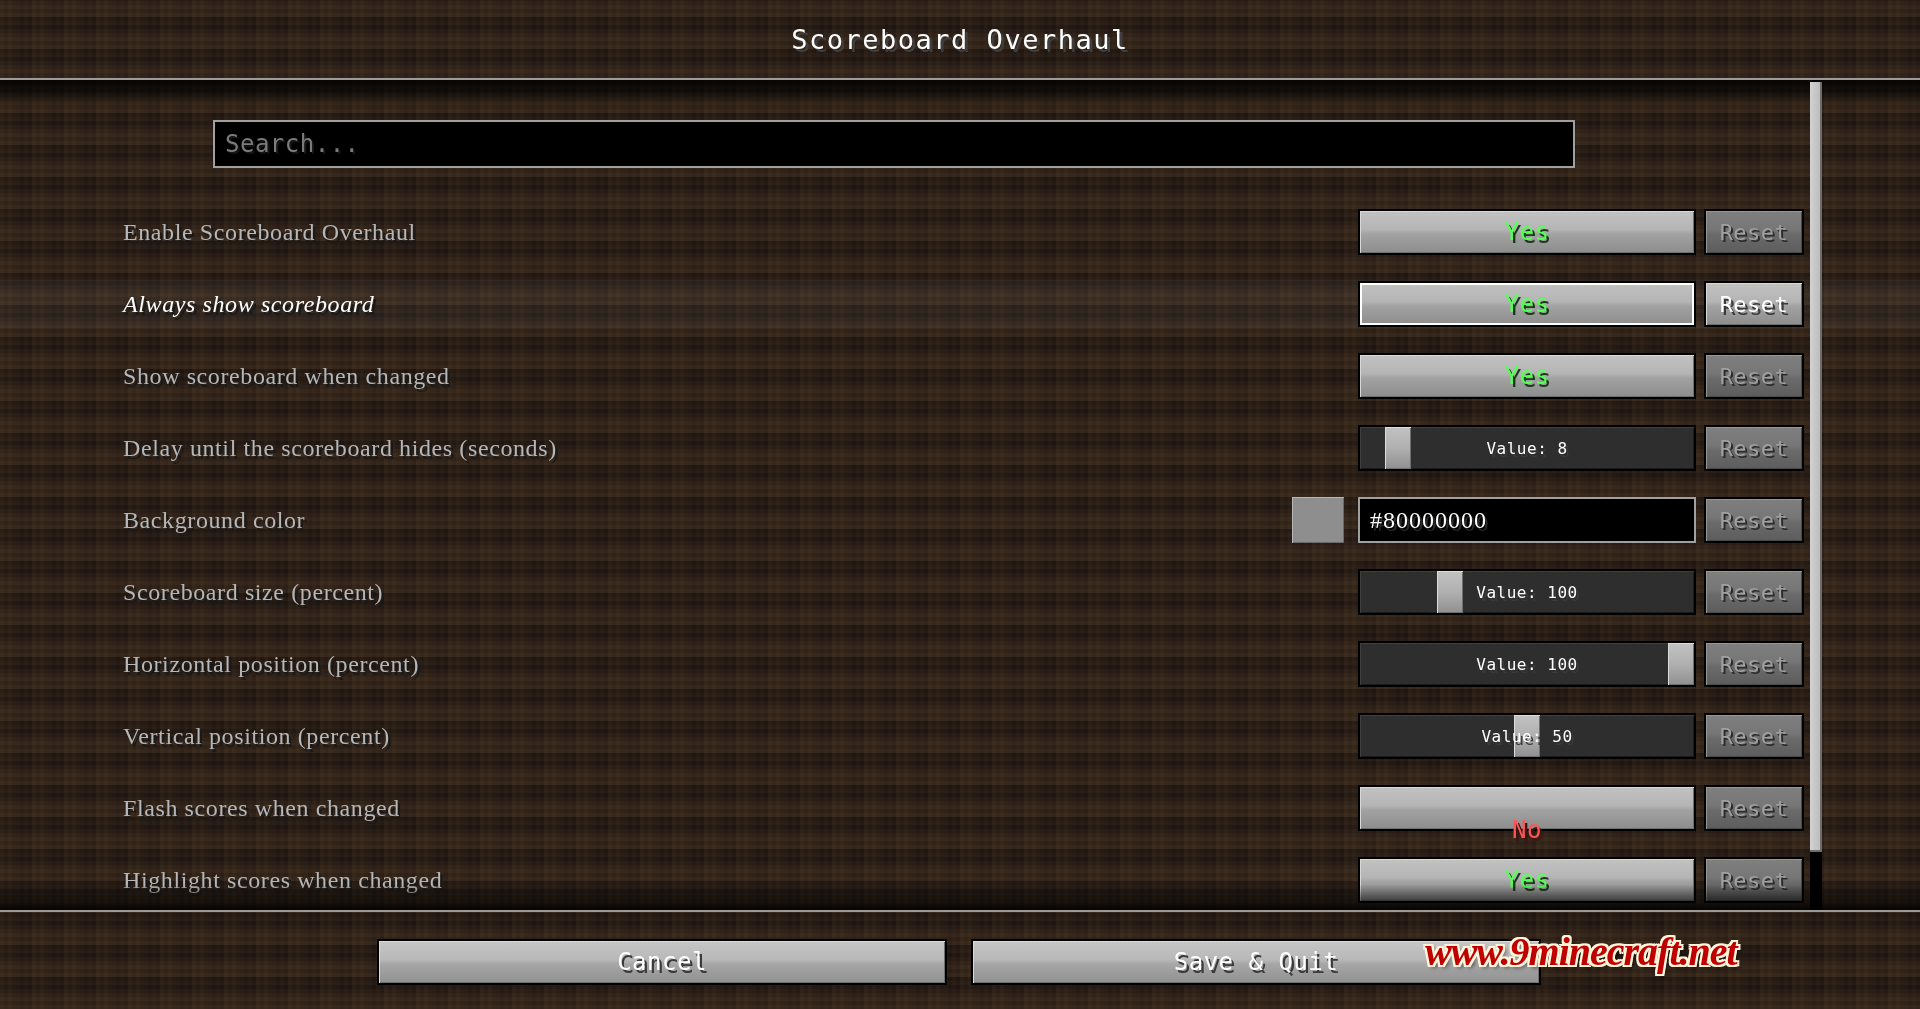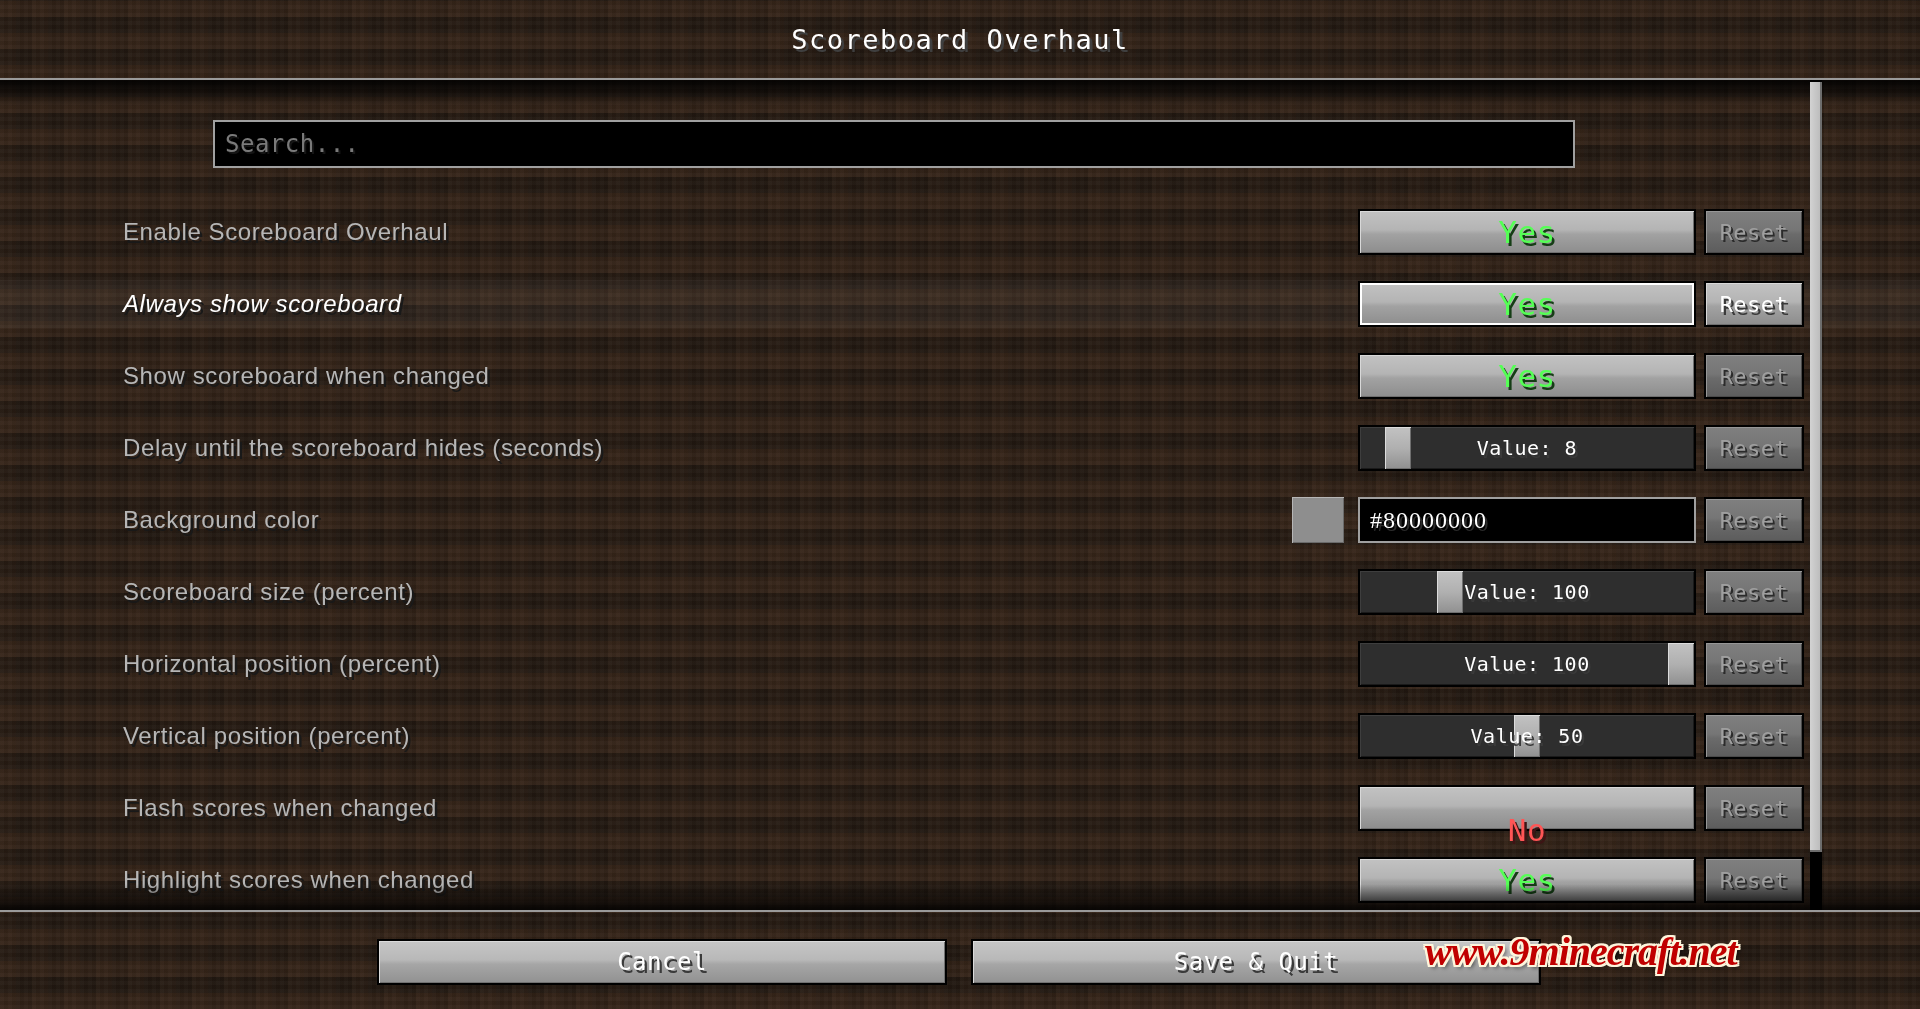--- a/index.html
+++ b/index.html
@@ -86,21 +86,21 @@
 
   
   .row {
     position: absolute;
     left: 0;
     width: 1920px; height: 48px;
     display: flex; align-items: center;
   }
   .row-label {
     position: absolute; left: 123px;
-    font-family: Liberation Sans, sans-serif;
+    font-family: Liberation Serif, serif;
     font-size: 24px;
     letter-spacing: .6px;
     color: #b6b6b6;
     text-shadow: 2.5px 2.5px 0 #191919;
     white-space: nowrap;
   }
   .row.hovered .row-label {
     color: #ffffff;
     font-style: italic;
   }
@@ -111,21 +111,21 @@
   }
 
   
   .mc-btn {
     position: absolute;
     background: linear-gradient(to bottom, #c2c2c2 0%, #b4b4b4 45%, #a2a2a2 55%, #8d8d8d 100%);
     border: 2px solid #000000;
     box-shadow: inset 1px 1px 0 #d8d8d8, inset -1px -1px 0 #6f6f6f;
     display: flex; align-items: center; justify-content: center;
     font-family: "DejaVu Sans Mono", monospace;
-    font-size: 31px;
+    font-size: 24px;
     letter-spacing: .5px;
     color: #ffffff;
     text-shadow: 2.5px 2.5px 0 #3a3a3a;
     cursor: pointer;
     user-select: none;
   }
   .mc-btn.focused {
     box-shadow: inset 0 0 0 2px #ffffff, inset 2px 2px 0 #d8d8d8, inset -2px -2px 0 #6f6f6f;
   }
   .mc-btn .val-yes { color: #55ff55; text-shadow: 2.5px 2.5px 0 #153d15; }
@@ -164,21 +164,21 @@
     position: absolute; top: 0;
     width: 26px; height: 42px;
     background: linear-gradient(to bottom, #c2c2c2 0%, #b0b0b0 50%, #909090 100%);
     box-shadow: inset 1px 1px 0 #dcdcdc, inset -1px -1px 0 #6f6f6f;
   }
   .slider-text {
     position: absolute; left: 0; top: 0;
     width: 100%; height: 100%;
     display: flex; align-items: center; justify-content: center;
     font-family: "DejaVu Sans Mono", monospace;
-    font-size: 20px;
+    font-size: 16px;
     letter-spacing: .5px;
     color: #ffffff;
     text-shadow: 2.5px 2.5px 0 #3a3a3a;
     pointer-events: none;
   }
 
   
   .color-swatch {
     position: absolute;
     left: 1292px; width: 52px; height: 46px;

